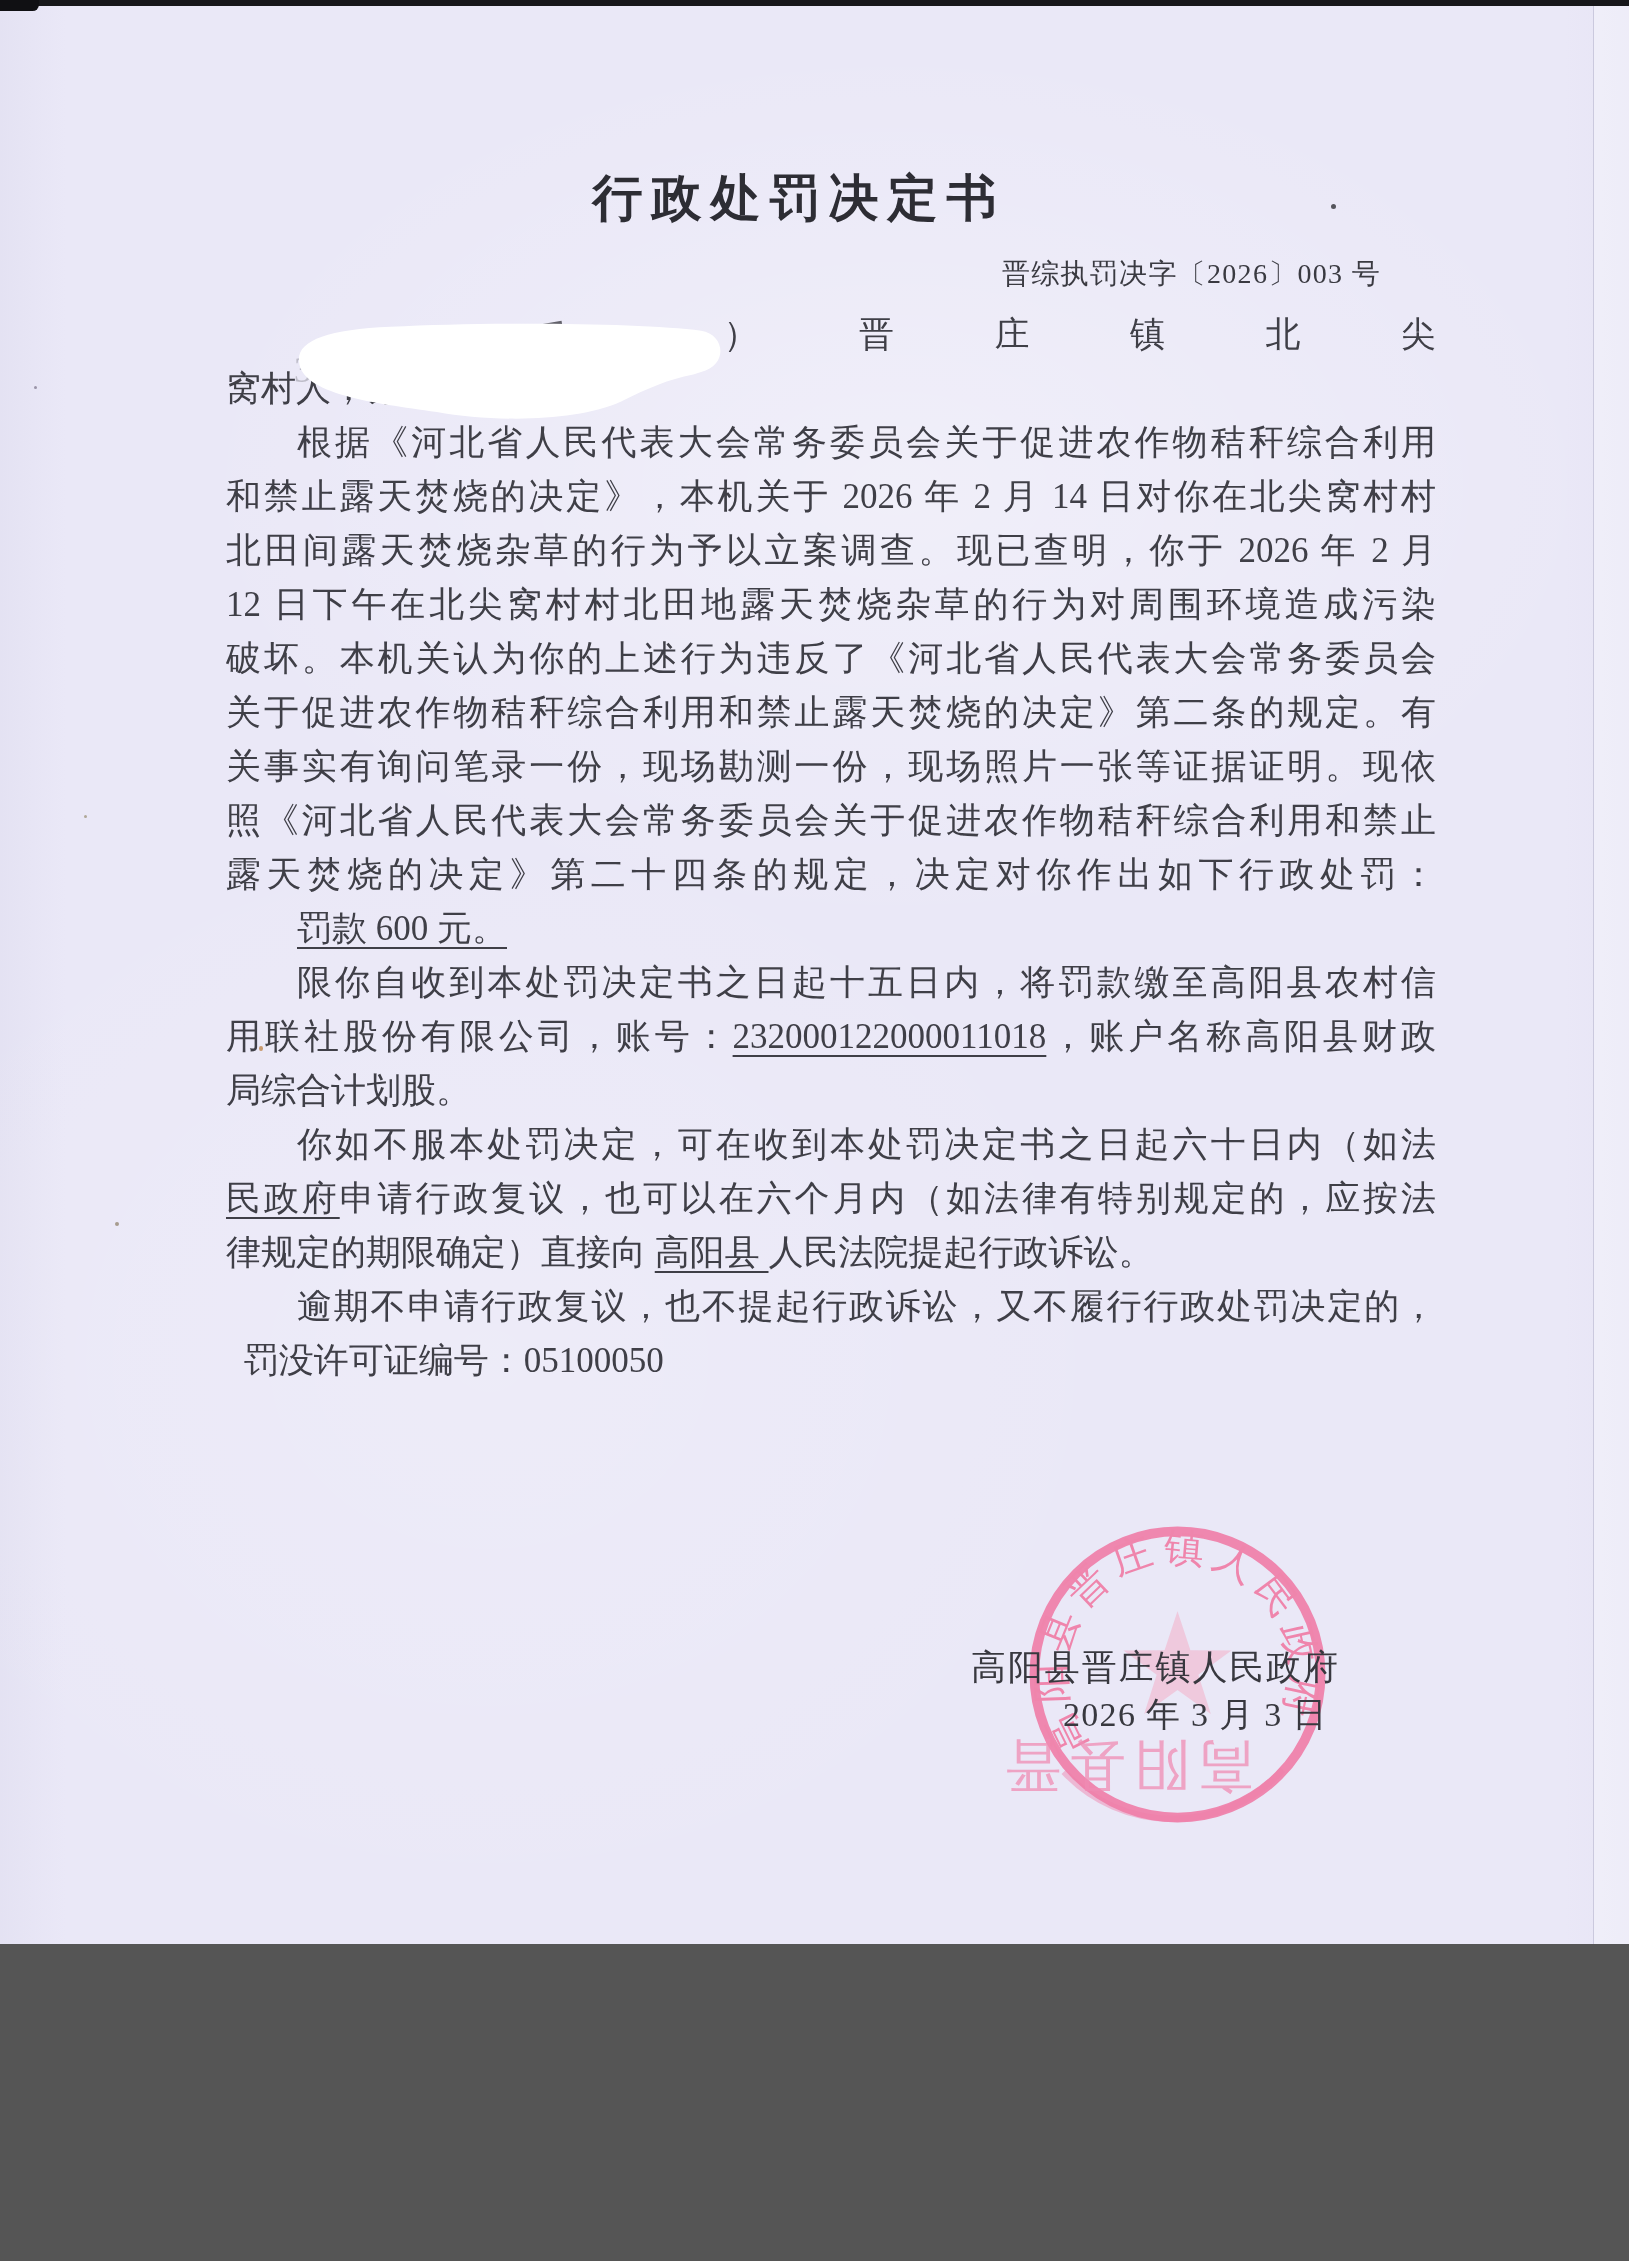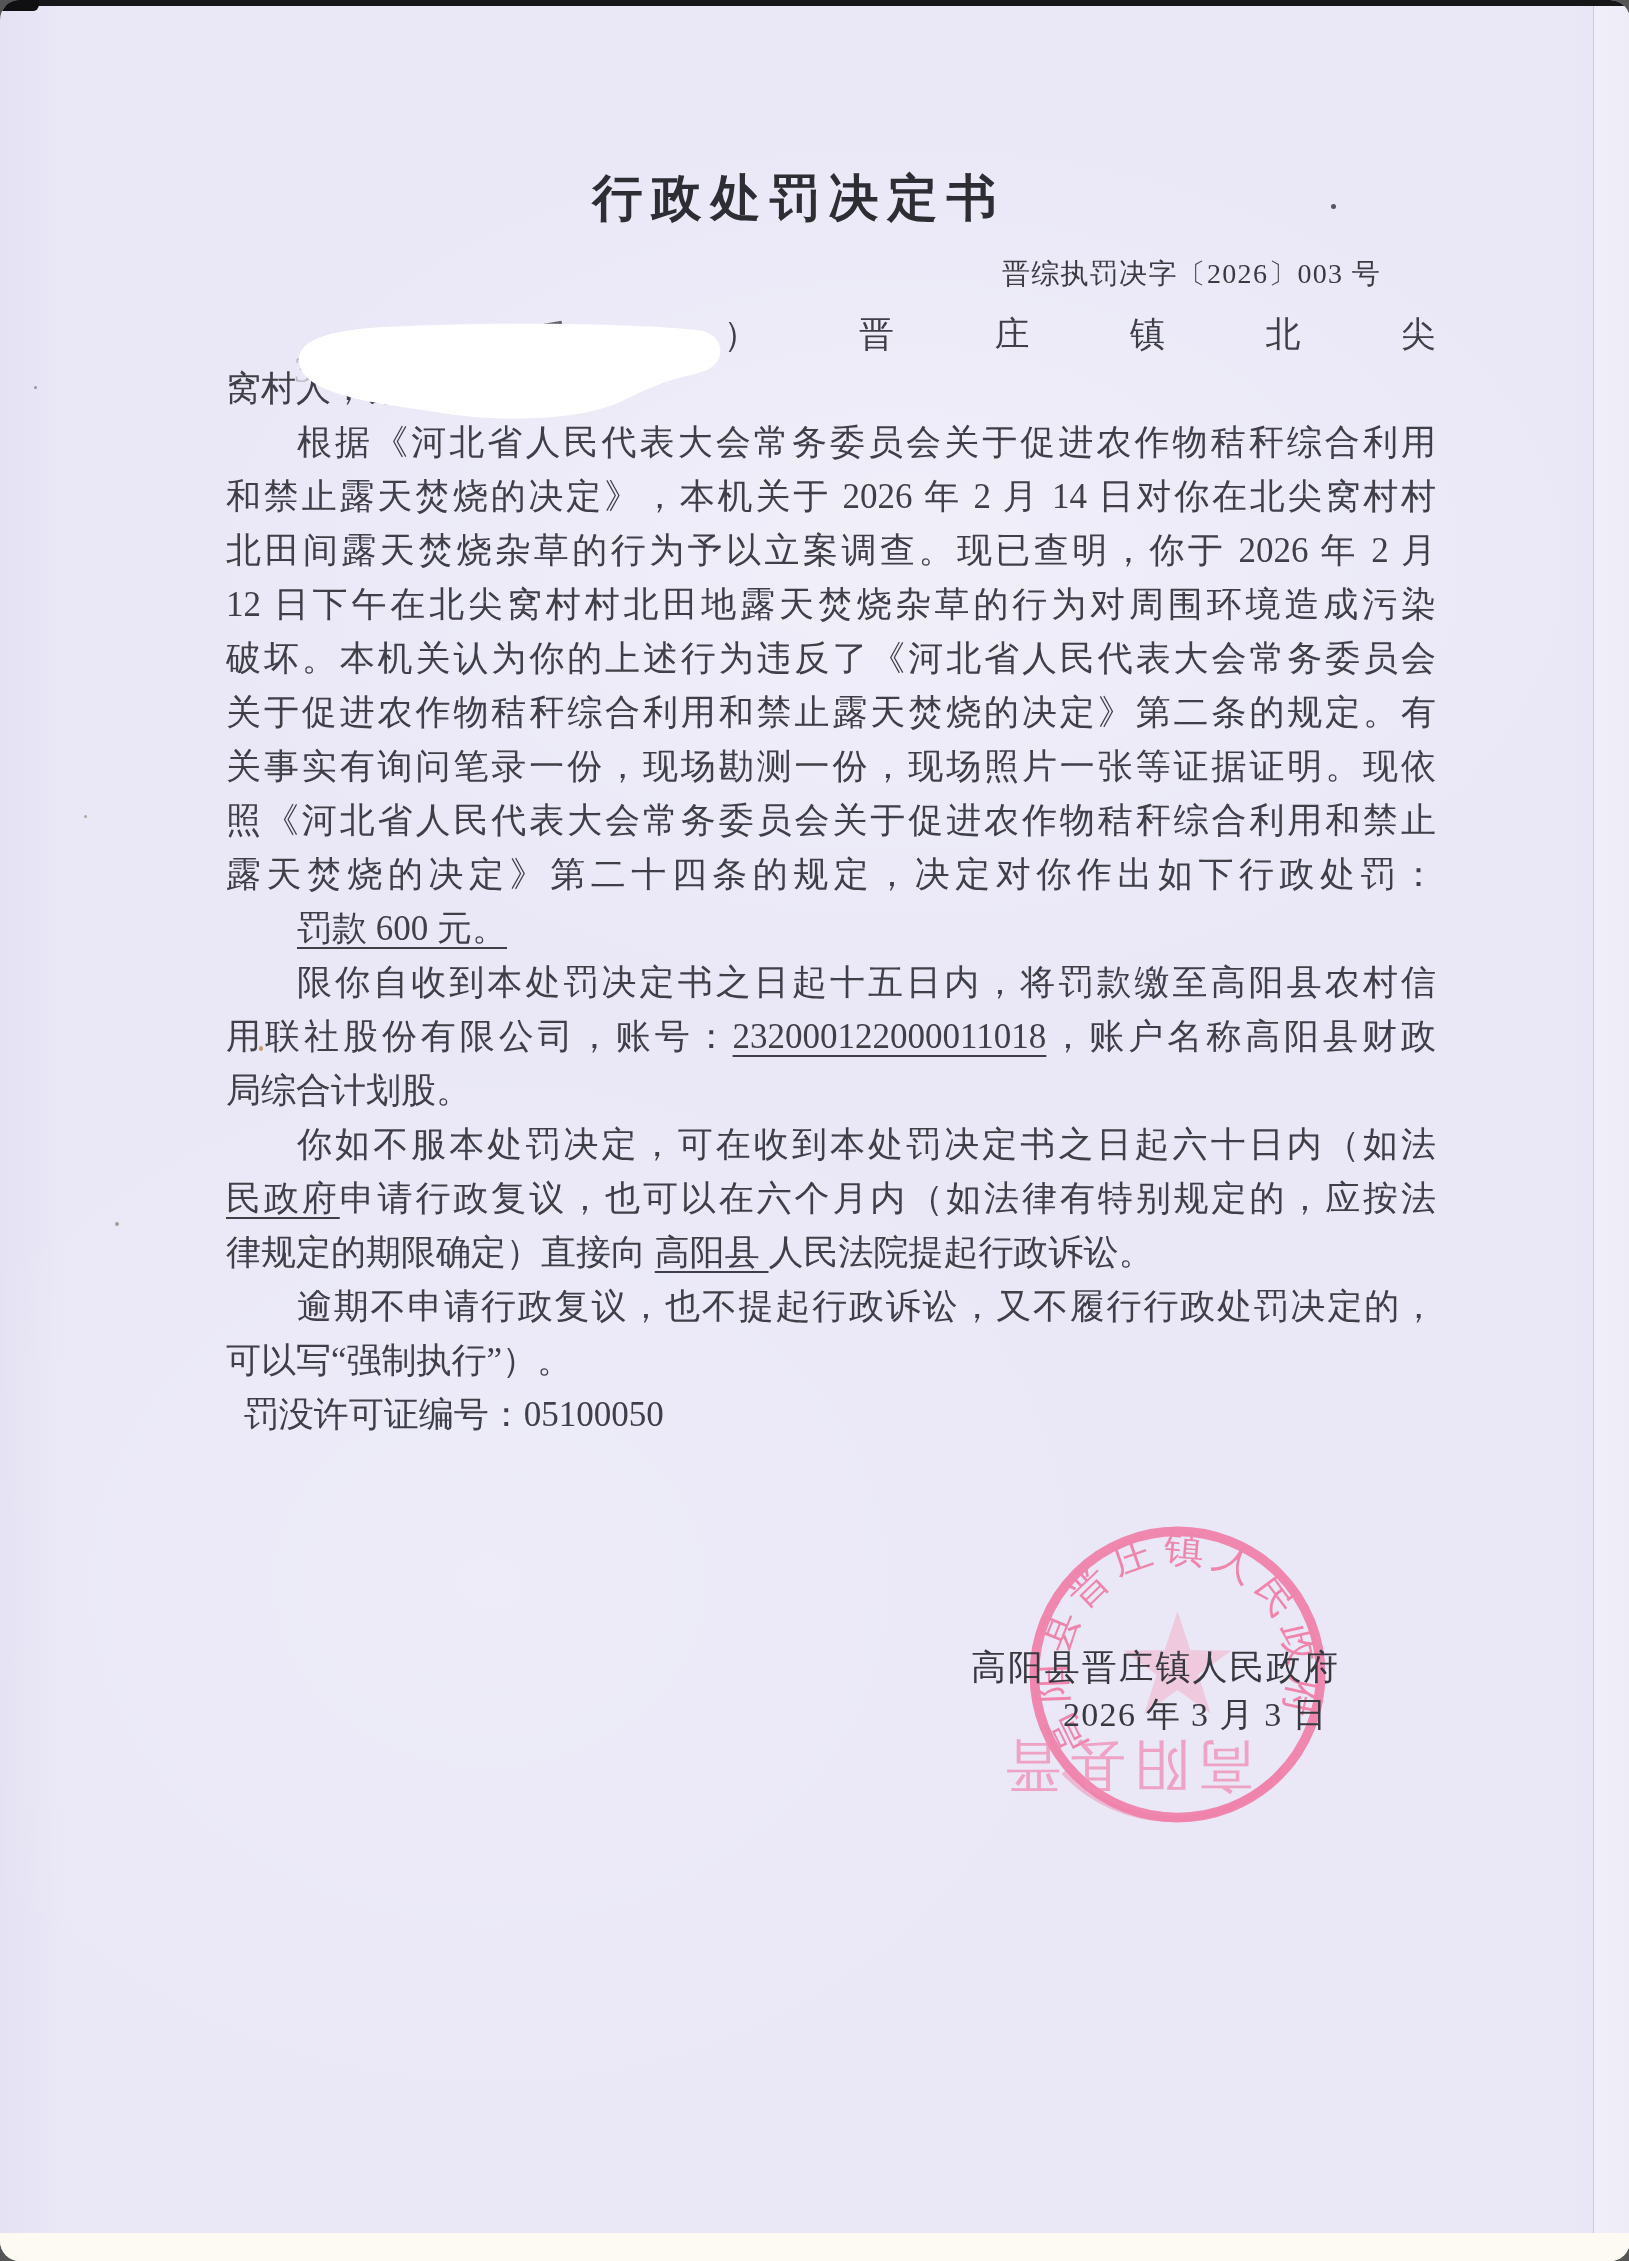--- a/index.html
+++ b/index.html
@@ -1,28 +1,27 @@
 <!DOCTYPE html>
 <html style="font-size:10.3px"><head>
 <meta charset="utf-8">
 <style>
   html,body{margin:0;padding:0;background:#555;}
   .page{
     position:relative;
-    width:1630px;height:2261px;
+    width:1630px;height:1944px;
     margin:0 auto;
     background:#eae8f7;
     background-image:
       radial-gradient(1032px 645px at 55% 25%, rgba(255,255,255,.30), rgba(255,255,255,0) 70%),
       radial-gradient(903px 774px at 30% 70%, rgba(255,255,255,.16), rgba(255,255,255,0) 75%),
       linear-gradient(90deg, rgba(210,208,230,.25) 0, rgba(255,255,255,0) 4%, rgba(255,255,255,0) 96%, rgba(222,220,240,.30) 100%);
     overflow:hidden;
     font-family:"Liberation Serif","DejaVu Serif",serif;
     color:#3e3e46;
-    border-radius:20px;
   }
   .scan-top-strip{position:absolute;left:0;top:0;width:100%;height:5.8px;background:#17171a;}
   .scan-top-wedge{position:absolute;left:0;top:0;width:39px;height:11px;background:#101013;border-bottom-right-radius:6.4px;}
   .scan-bottom-strip{position:absolute;left:0;top:2233px;width:100%;height:28px;background:#fcfaf2;}
   .scan-right-line{position:absolute;left:1593px;top:5.8px;width:1.3px;height:2227px;background:rgba(125,125,160,.28);}
   .scan-right-light{position:absolute;left:1594px;top:5.8px;width:36px;height:2227px;background:rgba(252,252,255,.35);}
   .speck{position:absolute;border-radius:50%;}
 
   .title{
     position:absolute;left:226px;top:165px;width:1210px;
@@ -111,21 +110,20 @@
       <div class="line"><span>照《河北省人民代表大会常务委员会关于促进农作物秸秆综合利用和禁止</span></div>
       <div class="line"><span>露天焚烧的决定》第二十四条的规定，决定对你作出如下行政处罚：</span></div>
       <div class="line end" style="padding-left: 71px;"><span class="u">罚款 600 元。</span></div>
       <div class="line" style="padding-left: 71px;"><span>限你自收到本处罚决定书之日起十五日内，将罚款缴至高阳县农村信</span></div>
       <div class="line"><span>用联社股份有限公司，账号：</span><span class="u">232000122000011018</span><span>，账户名称高阳县财政</span></div>
       <div class="line end"><span>局综合计划股。</span></div>
       <div class="line" style="padding-left: 71px;"><span>你如不服本处罚决定，可在收到本处罚决定书之日起六十日内（如法</span></div>
       <div class="line"><span class="u">民政府</span><span>申请行政复议，也可以在六个月内（如法律有特别规定的，应按法</span></div>
       <div class="line end"><span>律规定的期限确定）直接向 </span><span class="u"> 高阳县 </span><span> 人民法院提起行政诉讼。</span></div>
       <div class="line" style="padding-left: 71px;"><span>逾期不申请行政复议，也不提起行政诉讼，又不履行行政处罚决定的，</span></div>
-      <div class="line end"><span>可以写“强制执行”）。</span></div>
       <div class="line end" style="padding-left: 17.7px;"><span>罚没许可证编号：05100050</span></div>
     </div>
 
   <svg class="stamp" viewBox="0 0 560 560">
     <defs>
       <path id="sealArc" d="M 152,399.4 A 175,175 0 1 1 435.9,359.4" fill="none"></path>
     </defs>
     <circle cx="280" cy="280" r="222" fill="none" stroke="#ef7ea8" stroke-width="15" opacity="0.92"></circle>
     <circle cx="272" cy="274" r="230" fill="none" stroke="#ef7ea8" stroke-width="10" opacity="0.45" pathLength="360" stroke-dasharray="95 265" stroke-dashoffset="-42"></circle>
     <polygon points="280,182 300,242.5 363.7,242.8 312.3,280.5 331.7,341.2 280,304 228.3,341.2 247.7,280.5 196.3,242.8 260,242.5" fill="#f4a9c4" opacity="0.5"></polygon>

